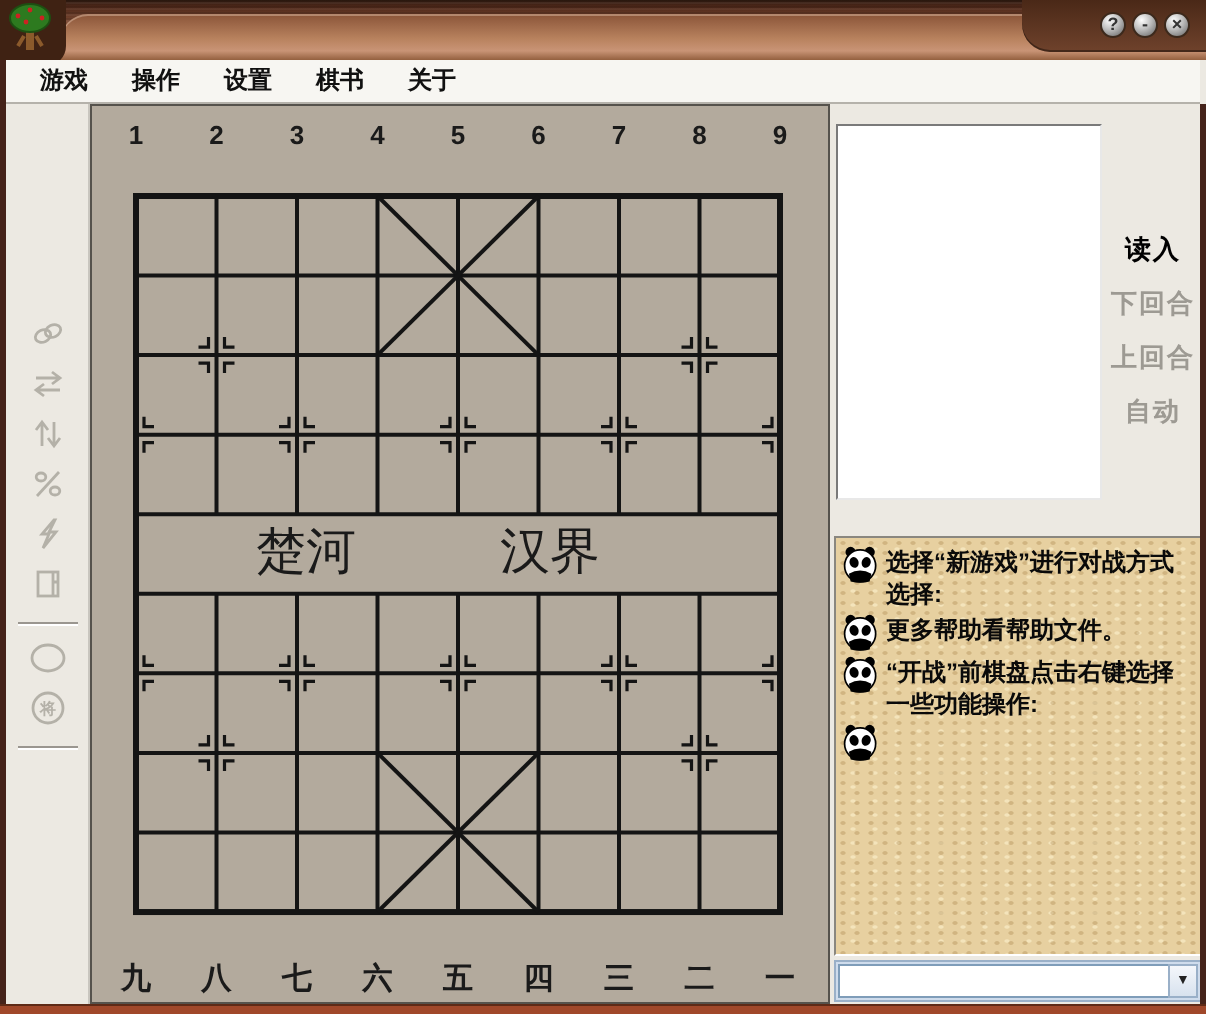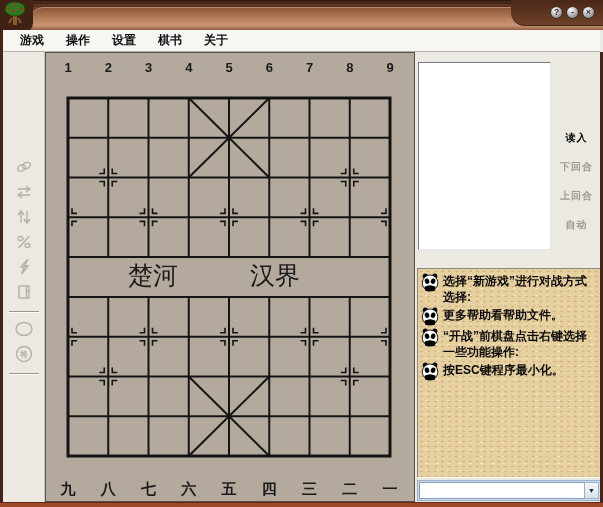--- a/index.html
+++ b/index.html
@@ -68,21 +68,21 @@
   }
   
   .right-panel{position:absolute;left:415px;top:52px;width:185px;height:450px;background:#ece9e2;}
   .move-list{
     position:absolute;left:3px;top:10px;width:133px;height:188px;background:#ffffff;
     border-top:1px solid #7a7a7a;border-left:1px solid #7a7a7a;
     border-right:1px solid #e8e8e8;border-bottom:1px solid #e8e8e8;
     overflow:auto;
   }
   .nav-col{position:absolute;left:138px;top:64px;width:47px;text-align:center;}
-  .nav-btn{font-size:10px;font-weight:bold;color:#000;margin-bottom:9px;cursor:default;letter-spacing:1px;margin-top:15px;}
+  .nav-btn{font-size:13px;font-weight:bold;color:#000;margin-bottom:9px;cursor:default;letter-spacing:1px;}
   .nav-btn.disabled{color:#9d9a93;font-weight:bold;}
   .tips-panel{
     position:absolute;left:2px;top:216px;width:184px;height:210px;
     background-color:#e7d0a0;
     background-image:
       radial-gradient(rgba(150,110,50,.28) 1px, transparent 1.6px),
       radial-gradient(rgba(255,244,210,.55) 1px, transparent 1.6px);
     background-size:7px 5px, 11px 7px;
     background-position:0 0, 3px 2px;
     border-top:1px solid #8a877f;border-left:1px solid #8a877f;
@@ -335,21 +335,21 @@
 <span>“开战”前棋盘点击右键选择一些功能操作:</span></div>
         <div class="tip-row">
   <svg class="panda" viewBox="0 0 22 22">
     <circle cx="5" cy="3.5" r="3" fill="#000"></circle>
     <circle cx="16" cy="3.5" r="3" fill="#000"></circle>
     <ellipse cx="10.5" cy="11.5" rx="9" ry="9.2" fill="#fff" stroke="#000" stroke-width="1"></ellipse>
     <ellipse cx="7" cy="9.5" rx="2.6" ry="3.2" fill="#000" transform="rotate(-18 7 9.5)"></ellipse>
     <ellipse cx="14" cy="9.5" rx="2.6" ry="3.2" fill="#000" transform="rotate(18 14 9.5)"></ellipse>
     <path d="M4 16 Q10.5 12.5 17 16 L16 20.5 Q10.5 22 5 20.5 Z" fill="#000"></path>
   </svg>
-<span>按ESC键程序最小化。</span></div>
+</div>
       </div>
     <div class="combo">
       <input class="combo-field" value="" style="">
       <div class="combo-btn">▼</div>
     </div>
   </div>
 
   <div class="edge-left"></div>
   <div class="edge-right"></div>
   <div class="edge-bottom"></div>

